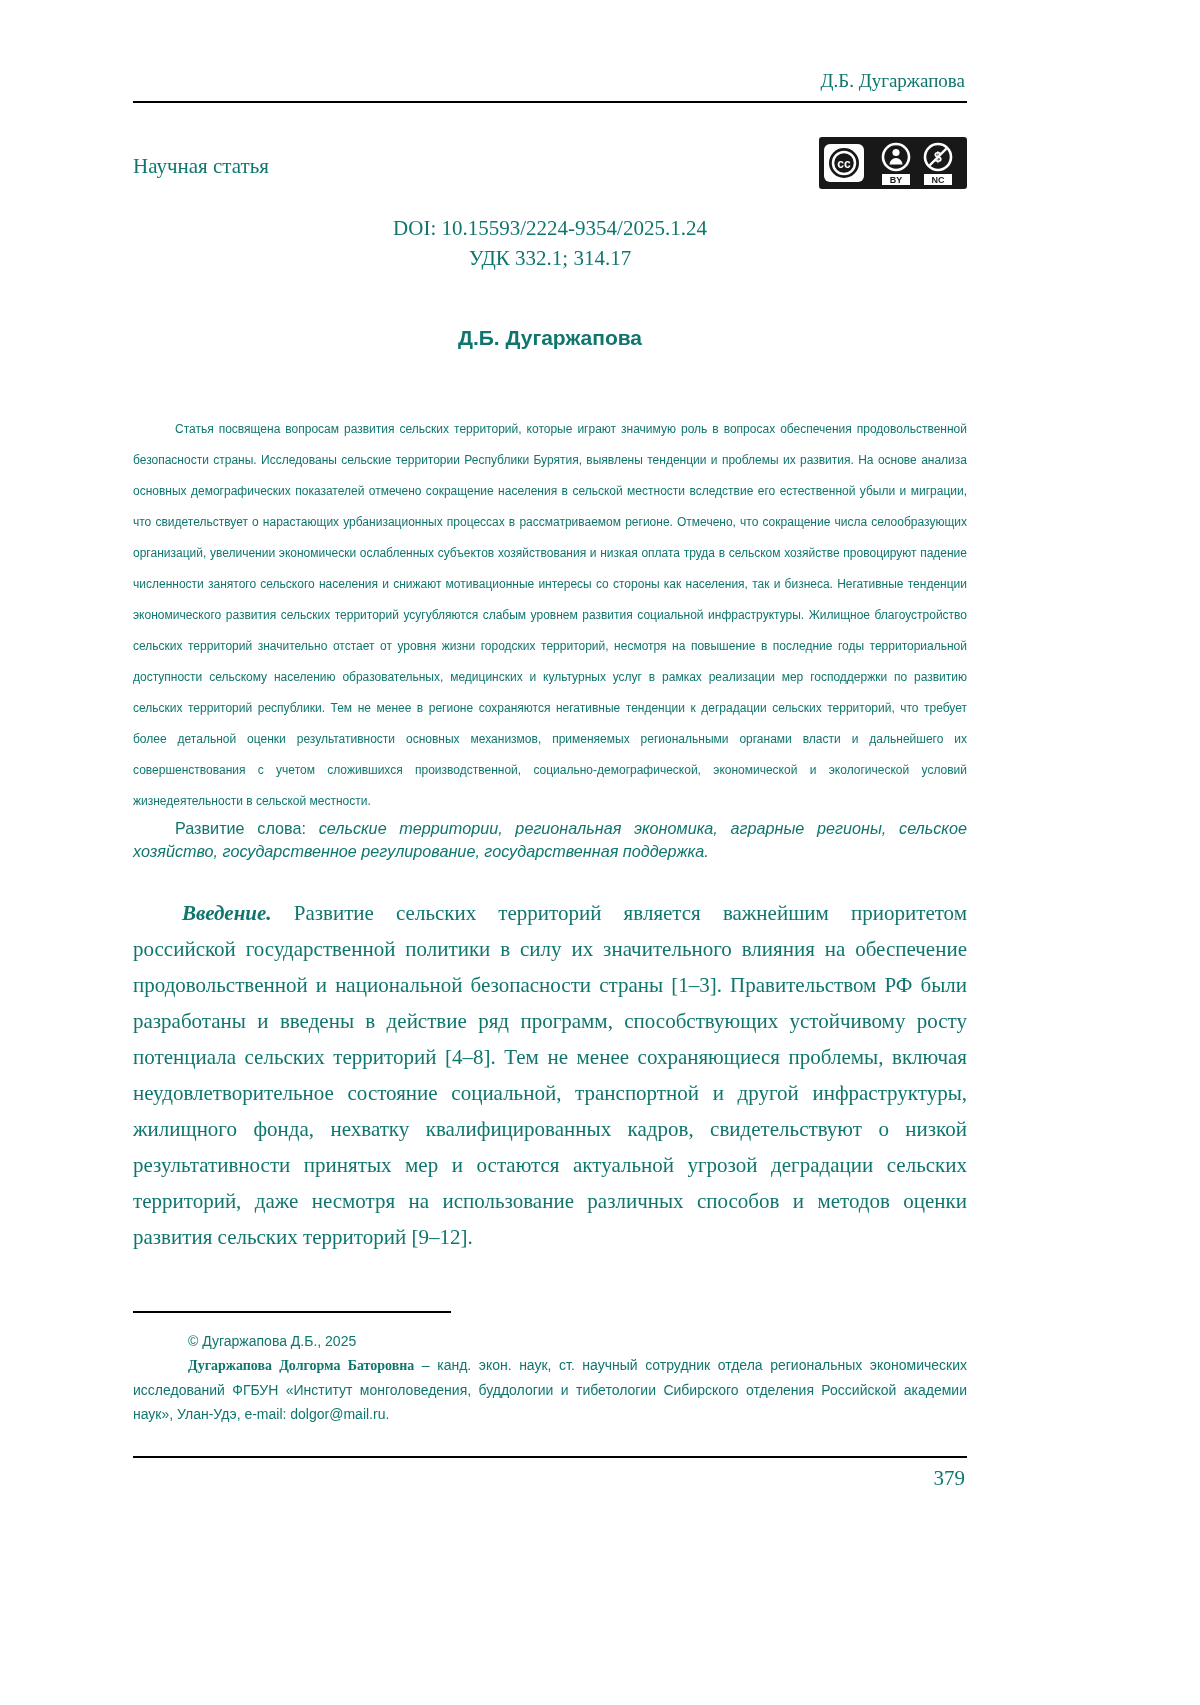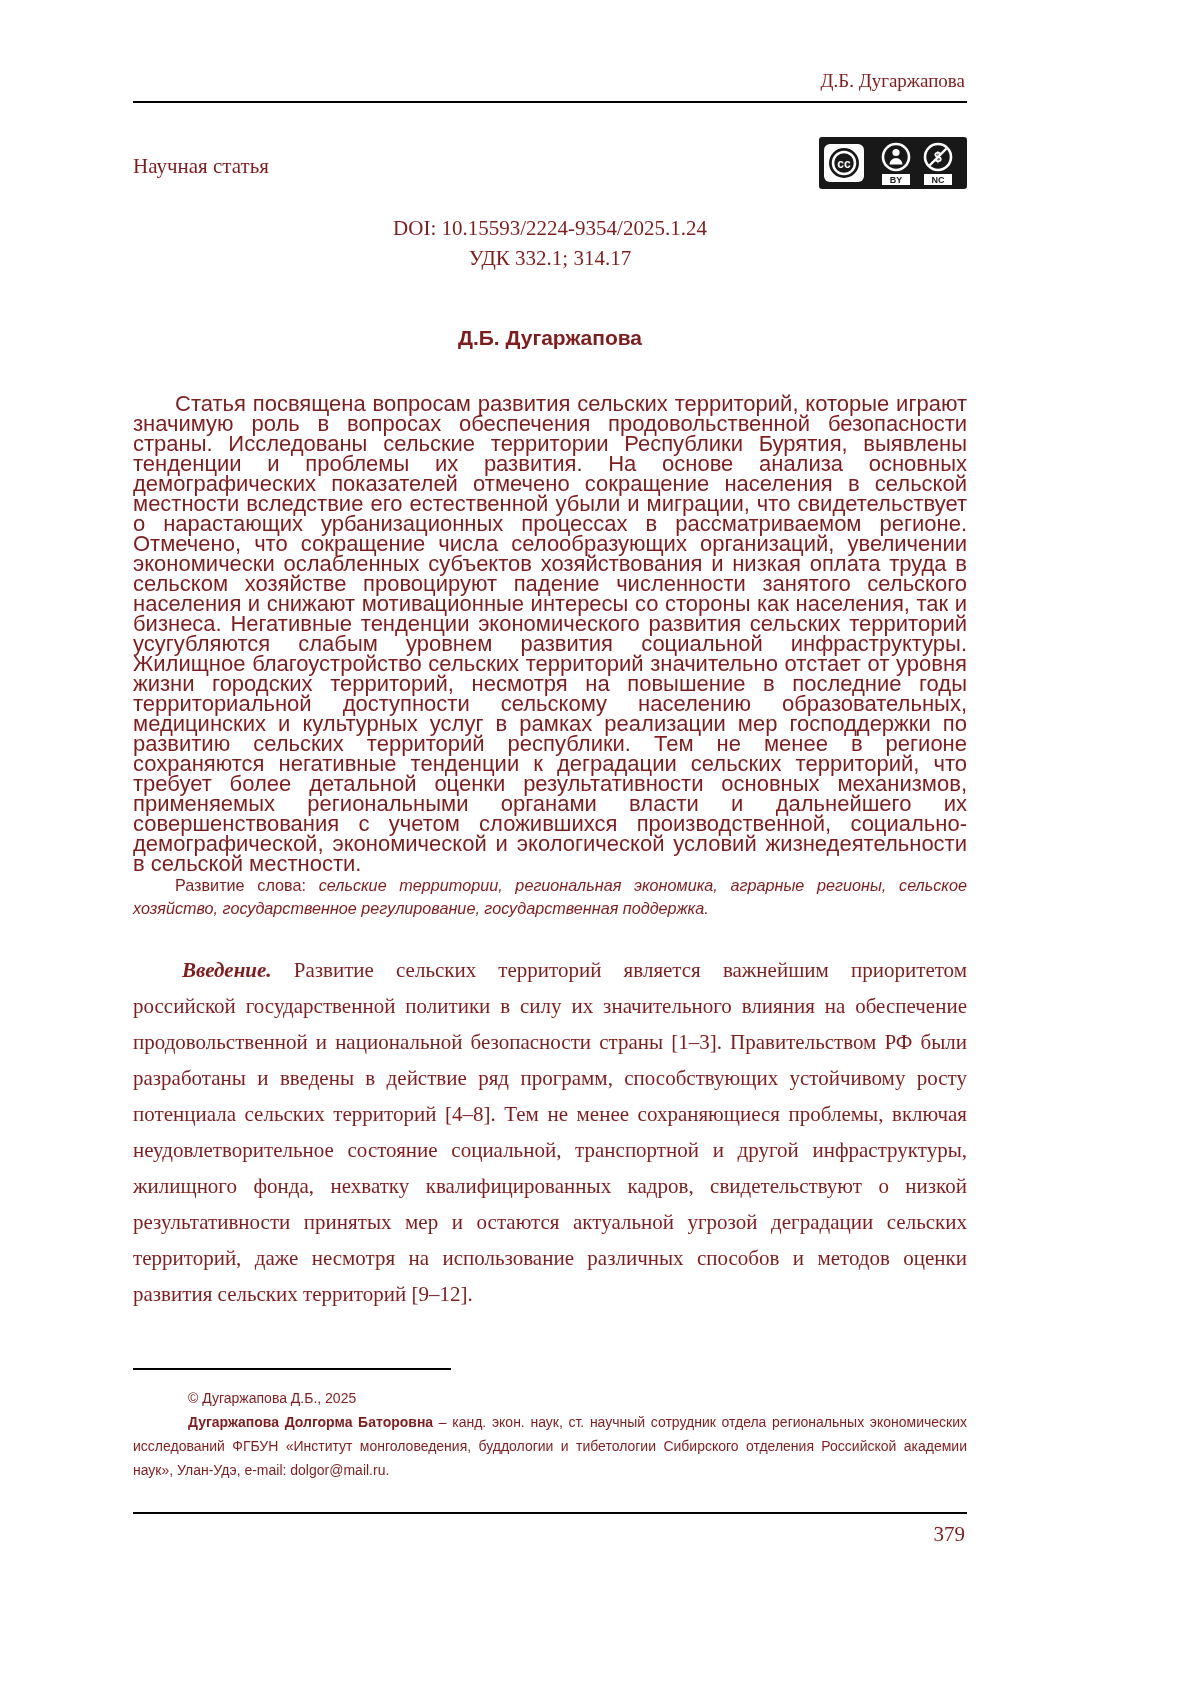--- a/index.html
+++ b/index.html
@@ -3,21 +3,21 @@
 <meta charset="utf-8">
 <style>
   * { margin: 0; padding: 0; box-sizing: border-box; }
   html, body { background: #e8e8e8; }
   .page {
     position: relative;
     width: 1200px;
     height: 1705px;
     margin: 0 auto;
     background: #ffffff;
-    color: #7f1d1d;
+    color: #0f766e;
     font-family: "Liberation Serif", serif;
     overflow: hidden;
   }
   .content {
     position: absolute;
     left: 133px;
     top: 70px;
     width: 834px;
   }
   .running-head {
@@ -52,24 +52,24 @@
   }
   .title-block {
     margin-top: 46px;
     text-align: center;
     font-family: "Liberation Sans", sans-serif;
     font-weight: bold;
     font-size: 21.5px;
     line-height: 42px;
   }
   .abstract {
-    margin-top: 44px;
+    margin-top: 64px;
     font-family: "Liberation Sans", sans-serif;
-    font-size: 22px;
-    line-height: 20px;
+    font-size: 12px;
+    line-height: 31px;
     text-align: justify;
     text-indent: 42px;
   }
   .keywords {
     font-family: "Liberation Sans", sans-serif;
     font-size: 16.2px;
     line-height: 22.9px;
     text-align: justify;
     text-indent: 42px;
   }
@@ -90,21 +90,21 @@
     margin-top: 56px;
   }
   .footnote {
     margin-top: 16px;
     font-family: "Liberation Sans", sans-serif;
     font-size: 14px;
     line-height: 24px;
   }
   .fn-copyright { text-indent: 55px; }
   .fn-bio { text-indent: 55px; text-align: justify; }
-  .fn-bio .bio-name { font-weight: bold; }
+  .fn-bio .bio-name { font-weight: bold; font-family: Liberation Serif, serif; }
   .bottom-rule { border: none; border-top: 2.5px solid #000; margin-top: 30px; }
   .page-number {
     margin-top: 8px;
     text-align: right;
     font-size: 21px;
     padding-right: 2px;
   }
 </style>
 </head>
 <body>

